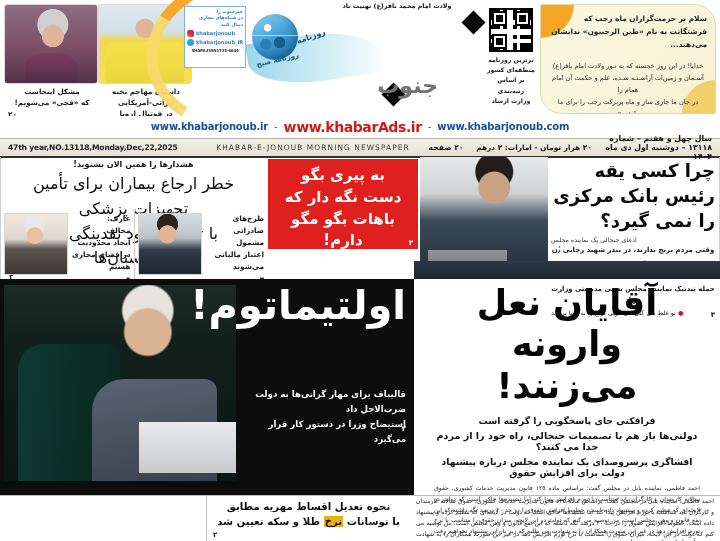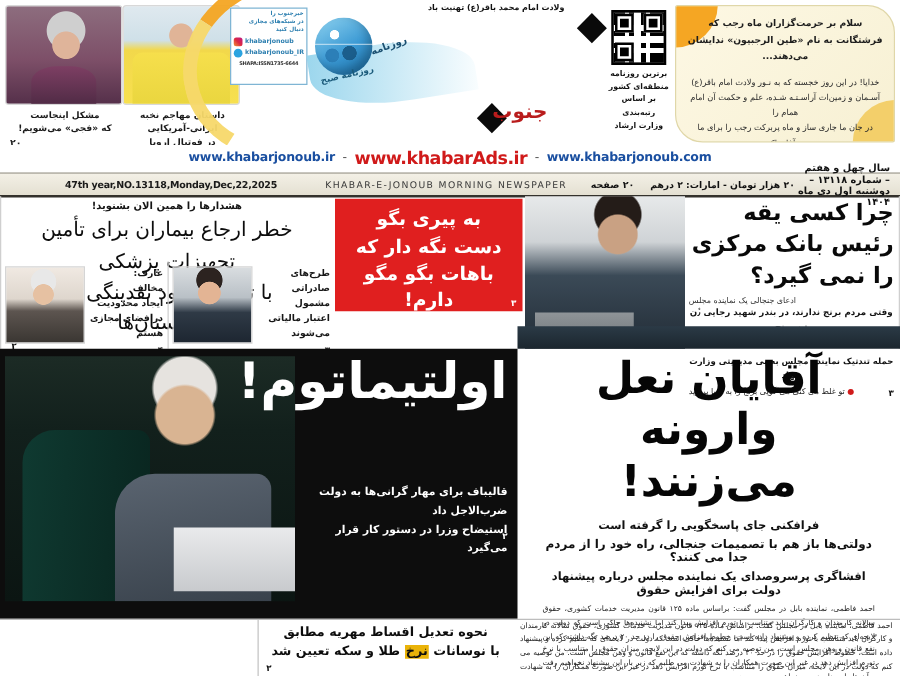--- a/index.html
+++ b/index.html
@@ -170,23 +170,23 @@
     position:absolute; right:0; top:6px;
     font-size: 88px;
     font-weight: bold;
     line-height: .95;
     color: #0a0a0a;
     letter-spacing: -3px;
     font-family: "DejaVu Sans", sans-serif;
   }
   .logo-jonoub {
     position:absolute; right:52px; bottom:12px;
-    font-size: 16px;
+    font-size: 22px;
     font-weight: bold;
-    color: #b91c1c;
+    color: #737373;
     margin-top: 45px;
   }
   .diamond {
     position:absolute;
     width: 17px; height: 17px;
     background:#0a0a0a;
     transform: rotate(45deg);
   }
   .diamond.d1 { right: 8px; top: 10px; }
   .diamond.d2 { right: 88px; top: 82px; }
@@ -218,21 +218,21 @@
     position:absolute; left:-1px; top:-1px;
     width:34px; height:34px;
     background:#f5a623;
     border-radius: 0 0 100% 0;
   }
   .relig-corner.br {
     left:auto; top:auto; right:-1px; bottom:-1px;
     border-radius: 100% 0 0 0;
     background:#f3cf6a;
   }
-  .relig-l1 { font-size:7.4px; font-weight:bold; color:#1d1d1d; line-height:1.75; position:relative; }
+  .relig-l1 { font-size:7.4px; font-weight:bold; color:#1d1d1d; line-height:1.75; position:relative;text-align:right; }
   .relig-l2 { margin-top:8px; font-size:6.6px; color:#2b2b2b; line-height:1.85; position:relative; }
 
   
   .qr-col {
     position:absolute; left:486px; top:8px;
     width: 50px;
     text-align:center;
   }
   .qr {
     width: 44px; height: 44px;
@@ -281,21 +281,21 @@
     width:720px; height:17px;
     background: linear-gradient(180deg,#f3f0e6 0%, #e4e0d2 100%);
     border-top:1px solid #b4b0a2;
     border-bottom:2px solid #33312c;
     display:flex; align-items:center;
     direction:ltr;
     font-size:7.6px;
   }
   .db-en {
     padding-left:8px; width:200px;
-    font-weight:bold; color:#1a1a1a; letter-spacing:-.2px;margin-left:44px;
+    font-weight:bold; color:#1a1a1a; letter-spacing:-.2px;
   }
   .db-mid {
     width:210px; text-align:center;
     font-size:7.4px; letter-spacing:1.1px; color:#3a3a3a;
   }
   .db-pages { width:56px; text-align:center; font-size:7.6px; font-weight:bold; direction:rtl; }
   .db-price { width:120px; text-align:center; font-size:7.4px; font-weight:bold; direction:rtl; }
   .db-fa { flex:1; text-align:right; padding-right:8px; font-size:7.8px; font-weight:bold; direction:rtl; }
 
   

